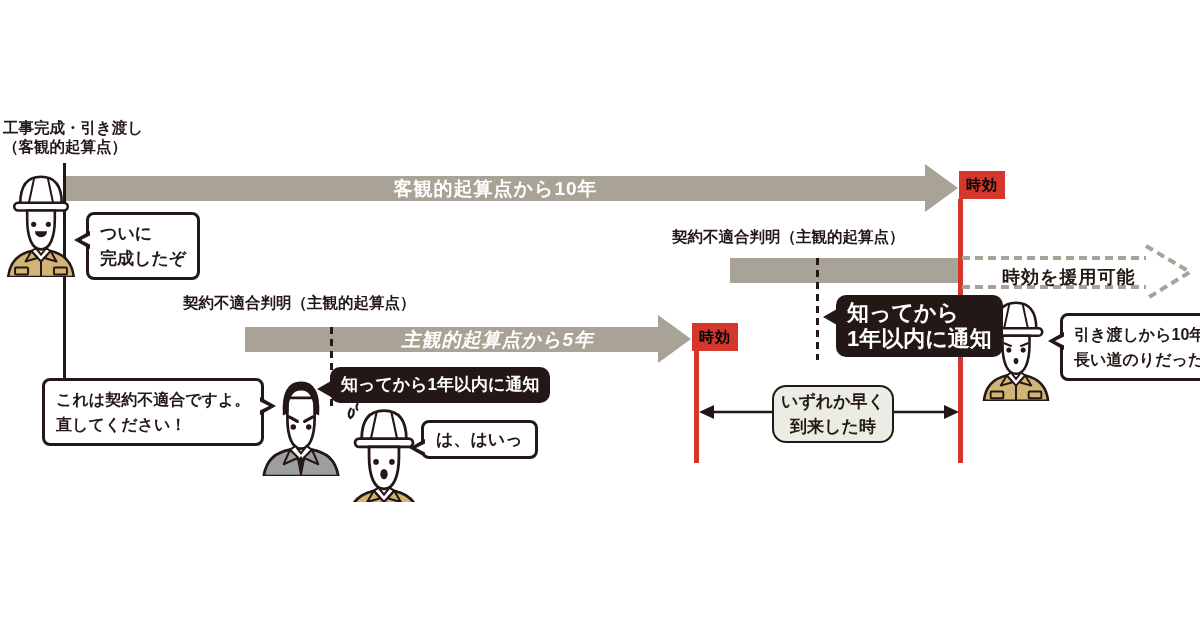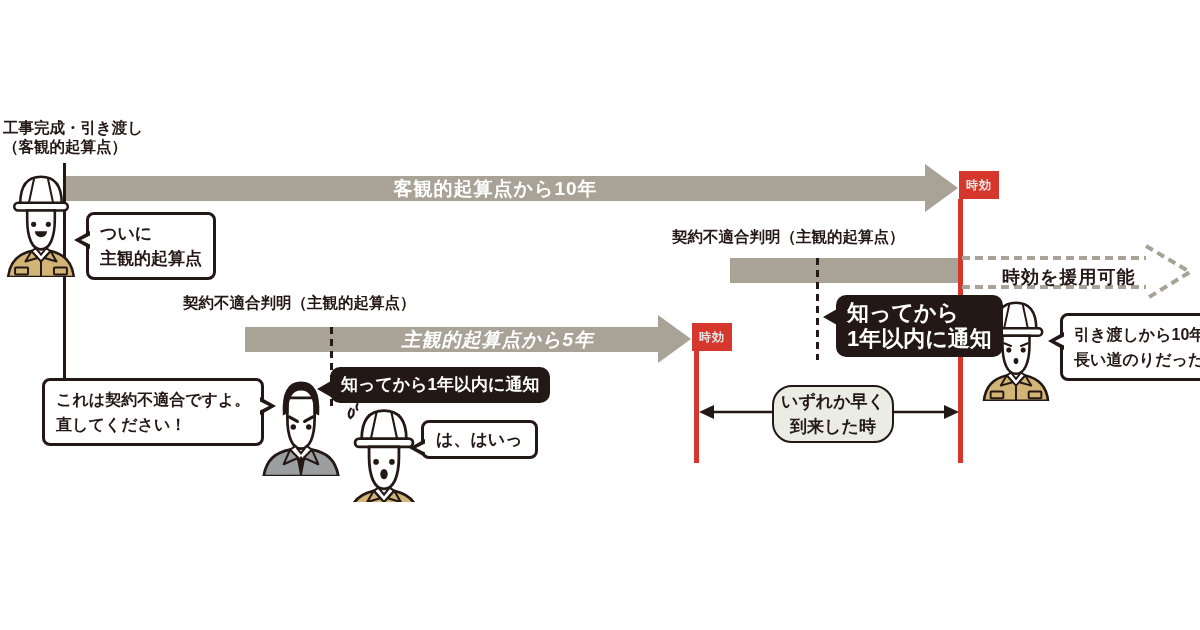--- a/index.html
+++ b/index.html
@@ -5,39 +5,39 @@
   html,body{margin:0;padding:0;background:#fff;}
   .canvas{
     position:relative;width:1200px;height:502px;background:#fff;overflow:hidden;
     font-family:"Liberation Sans","DejaVu Sans",sans-serif;font-weight:bold;color:var(--ink-black,#231815);padding-left:38px;
   }
   .abs{position:absolute;}
   .label{font-size:15.5px;line-height:19px;white-space:nowrap;}
   .bar{background:var(--arrow-gray,#a8a396);height:25px;}
   .bar-label{position:absolute;left:0;right:0;top:0;height:25px;line-height:25px;color:#fff;font-size:19px;text-align:center;white-space:nowrap;letter-spacing:1px;}
   .arrowhead{width:0;height:0;border-top:24px solid transparent;border-bottom:24px solid transparent;border-left:33px solid var(--arrow-gray,#a8a396);}
-  .badge{background:var(--alert-red,#d6372c);color:#e5e5e5;font-size:12px;line-height:28px;height:28px;padding:0 7px;letter-spacing:1px;white-space:nowrap;}
+  .badge{background:var(--alert-red,#d6372c);color:#000000;font-size:15px;line-height:28px;height:28px;padding:0 7px;letter-spacing:1px;white-space:nowrap;}
   .redline{width:5px;background:var(--alert-red,#d6372c);}
   .inkline-v{width:3px;background:var(--ink-black,#231815);}
   .dotline{width:3px;background:repeating-linear-gradient(to bottom,var(--ink-black,#231815) 0 7px,transparent 7px 12px);}
   .bubble{
     background:#fff;border:3px solid var(--ink-black,#231815);border-radius:8px;
     padding:6px 11px;font-size:17px;line-height:25px;white-space:nowrap;
   }
   .bubble.tail-left::before{content:"";position:absolute;left:-15px;top:16px;border-top:9px solid transparent;border-bottom:9px solid transparent;border-right:16px solid var(--ink-black,#231815);}
   .bubble.tail-left::after{content:"";position:absolute;left:-8px;top:19px;border-top:6px solid transparent;border-bottom:6px solid transparent;border-right:12px solid #fff;}
   .bubble.tail-right::before{content:"";position:absolute;right:-15px;top:16px;border-top:9px solid transparent;border-bottom:9px solid transparent;border-left:16px solid var(--ink-black,#231815);}
   .bubble.tail-right::after{content:"";position:absolute;right:-8px;top:19px;border-top:6px solid transparent;border-bottom:6px solid transparent;border-right:12px solid #fff;transform:scaleX(-1);}
   .bubble-black{
     background:var(--ink-black,#231815);color:#fff;border-radius:10px;
     padding:5px 11px;font-size:17px;line-height:26px;white-space:nowrap;
   }
   .bubble-black.tail-left::before{content:"";position:absolute;left:-13px;top:14px;border-top:8px solid transparent;border-bottom:8px solid transparent;border-right:14px solid var(--ink-black,#231815);}
   .whichever{
-    background:var(--box-beige,#ebece3);border:2.5px solid var(--ink-black,#231815);border-radius:20px;
+    background:var(--box-beige,#ebece3);border:2.5px solid var(--ink-black,#231815);border-radius:14px;
     text-align:center;font-size:17px;line-height:25px;padding:2px 6px;white-space:nowrap;
   }
   .invoke-label{font-size:18px;letter-spacing:1px;white-space:nowrap;}
   svg{display:block;}
 </style>
 </head>
 <body>
 
 <div class="canvas">
 
@@ -107,21 +107,21 @@
     <path d="M7,125 C9,106 20,98 34,95 L45,104 L56,95 C70,98 81,106 83,125 Z" fill="var(--uniform-tan,#d2b476)" stroke="var(--ink-black,#231815)" stroke-width="3" stroke-linejoin="round"></path>
     <path d="M34,95 L45,107 L56,95 L51,91.5 L45,99 L39,91.5 Z" fill="#fff" stroke="var(--ink-black,#231815)" stroke-width="2.3"></path>
     <path d="M34,95 L27,107 L41,103 Z" fill="var(--uniform-tan,#d2b476)" stroke="var(--ink-black,#231815)" stroke-width="2.3" stroke-linejoin="round"></path>
     <path d="M56,95 L63,107 L49,103 Z" fill="var(--uniform-tan,#d2b476)" stroke="var(--ink-black,#231815)" stroke-width="2.3" stroke-linejoin="round"></path>
     <path d="M45,107 L45,125" stroke="var(--ink-black,#231815)" stroke-width="2.3"></path>
     <rect x="15" y="114" width="15" height="8" rx="1" fill="none" stroke="var(--ink-black,#231815)" stroke-width="2.3"></rect>
     <rect x="60" y="114" width="15" height="8" rx="1" fill="none" stroke="var(--ink-black,#231815)" stroke-width="2.3"></rect>
   </svg>
   <div class="abs bubble tail-left" style="left:86px;top:212px;z-index:4;">
     <span style="display:block;">ついに</span>
-    <span style="display:block;">主観的起算点</span>
+    <span style="display:block;">完成したぞ</span>
   </div>
 
   <div class="abs bubble tail-right" style="left:42px;top:378px;font-size:16px;line-height:25px;">
     <span style="display:block;">これは契約不適合ですよ。</span>
     <span style="display:block;">直してください！</span>
   </div>
 
   <svg class="abs" style="left:260px;top:376px;" width="82" height="100" viewBox="0 0 90 110">
     <path d="M30,24 L30,46 C30,68 36,80 45,80 C54,80 60,68 60,46 L60,24 Z" fill="#fff" stroke="var(--ink-black,#231815)" stroke-width="3"></path>
     <path d="M26,42 Q24,7 45,7 Q66,7 64,42 L60,40 Q60,15 45,15 Q30,15 30,40 Z" fill="var(--ink-black,#231815)" stroke="var(--ink-black,#231815)" stroke-width="2"></path>

